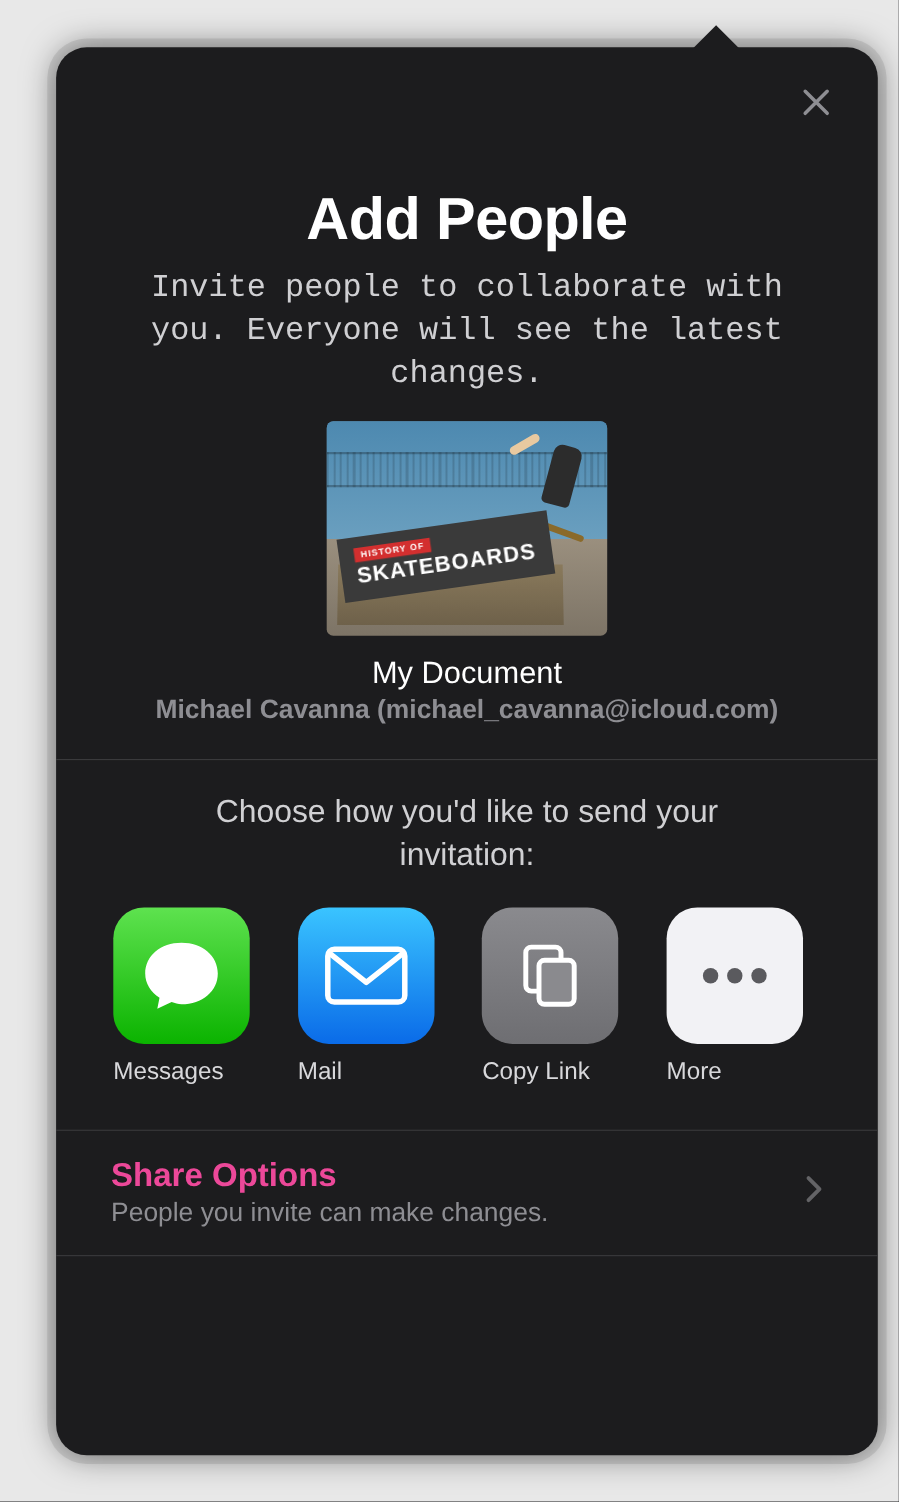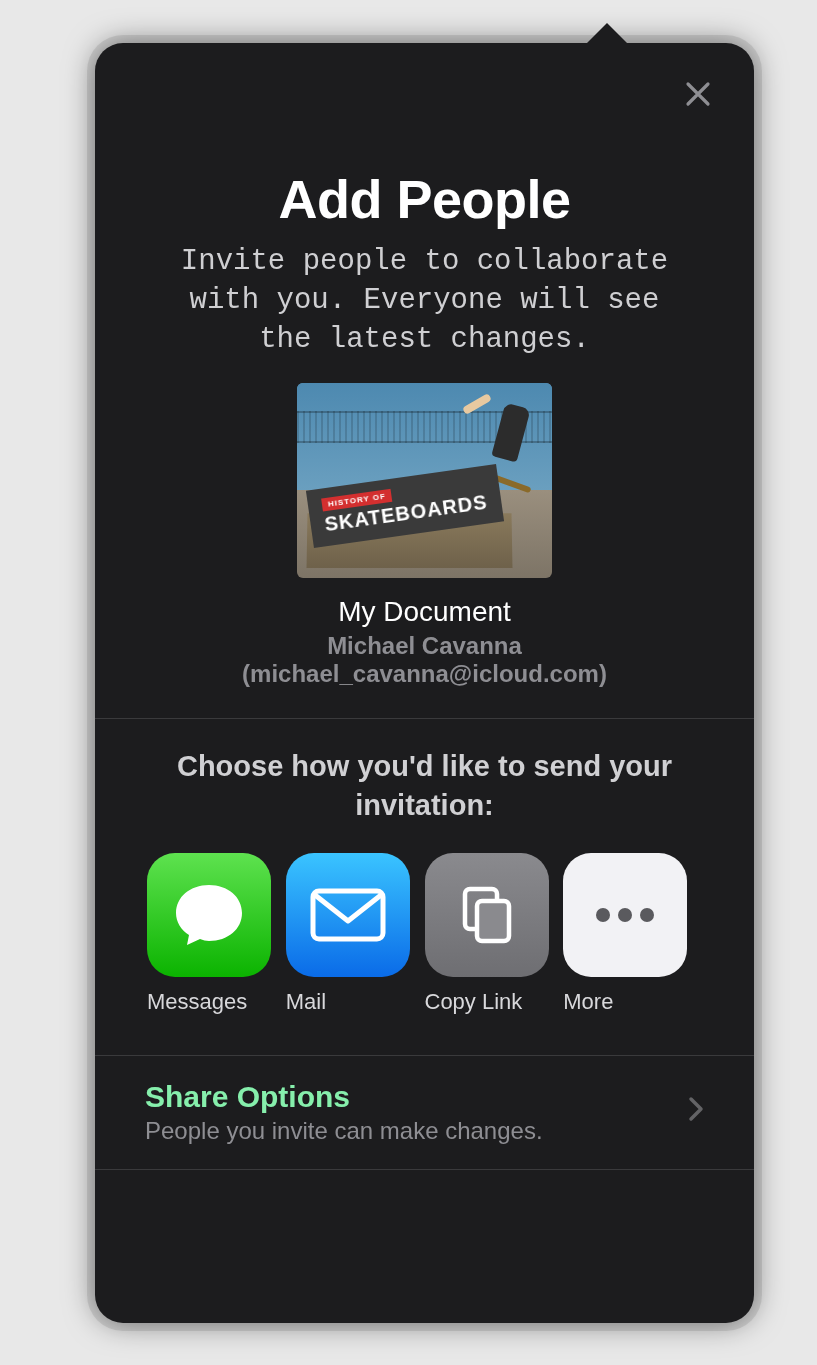--- a/index.html
+++ b/index.html
@@ -11,21 +11,21 @@
     body {
       width: 817px;
       height: 1365px;
       background: #e8e8e8;
       font-family: -apple-system, BlinkMacSystemFont, "Helvetica Neue", sans-serif;
       display: flex;
       align-items: center;
       justify-content: center;
     }
     .popover {
-      width: 659px;
+      width: 747px;
       height: 1280px;
       background: #1c1c1e;
       border-radius: 28px;
       position: relative;
       box-shadow: 0 0 30px rgba(0,0,0,0.5), 0 0 0 8px rgba(180,180,180,0.4);
       padding: 50px 50px 30px 50px;
       display: flex;
       flex-direction: column;
       margin-left: 32px;
     }
@@ -183,21 +183,21 @@
     }
     .divider {
       height: 1px;
       background: #3a3a3c;
       margin: 30px -50px 0 -50px;
     }
     .choose-label {
       text-align: center;
       color: #d0d0d3;
       font-size: 29px;
-      font-weight: 700;
+      font-weight: 400;
       margin-top: 28px;
       line-height: 1.35;
       padding: 0 30px;
     }
     .share-row {
       display: flex;
       justify-content: space-between;
       margin-top: 28px;
       padding: 0 2px;
     }
@@ -244,21 +244,21 @@
       align-items: center;
       justify-content: space-between;
       padding: 24px 0;
       cursor: pointer;
     }
     .options-text {
       display: flex;
       flex-direction: column;
     }
     .options-title {
-      color: #86efac;
+      color: #ec4899;
       font-size: 30px;
       font-weight: 600;
     }
     .options-sub {
       color: #8e8e93;
       font-size: 24px;
       margin-top: 3px;
     }
     .chevron {
       color: #636366;

